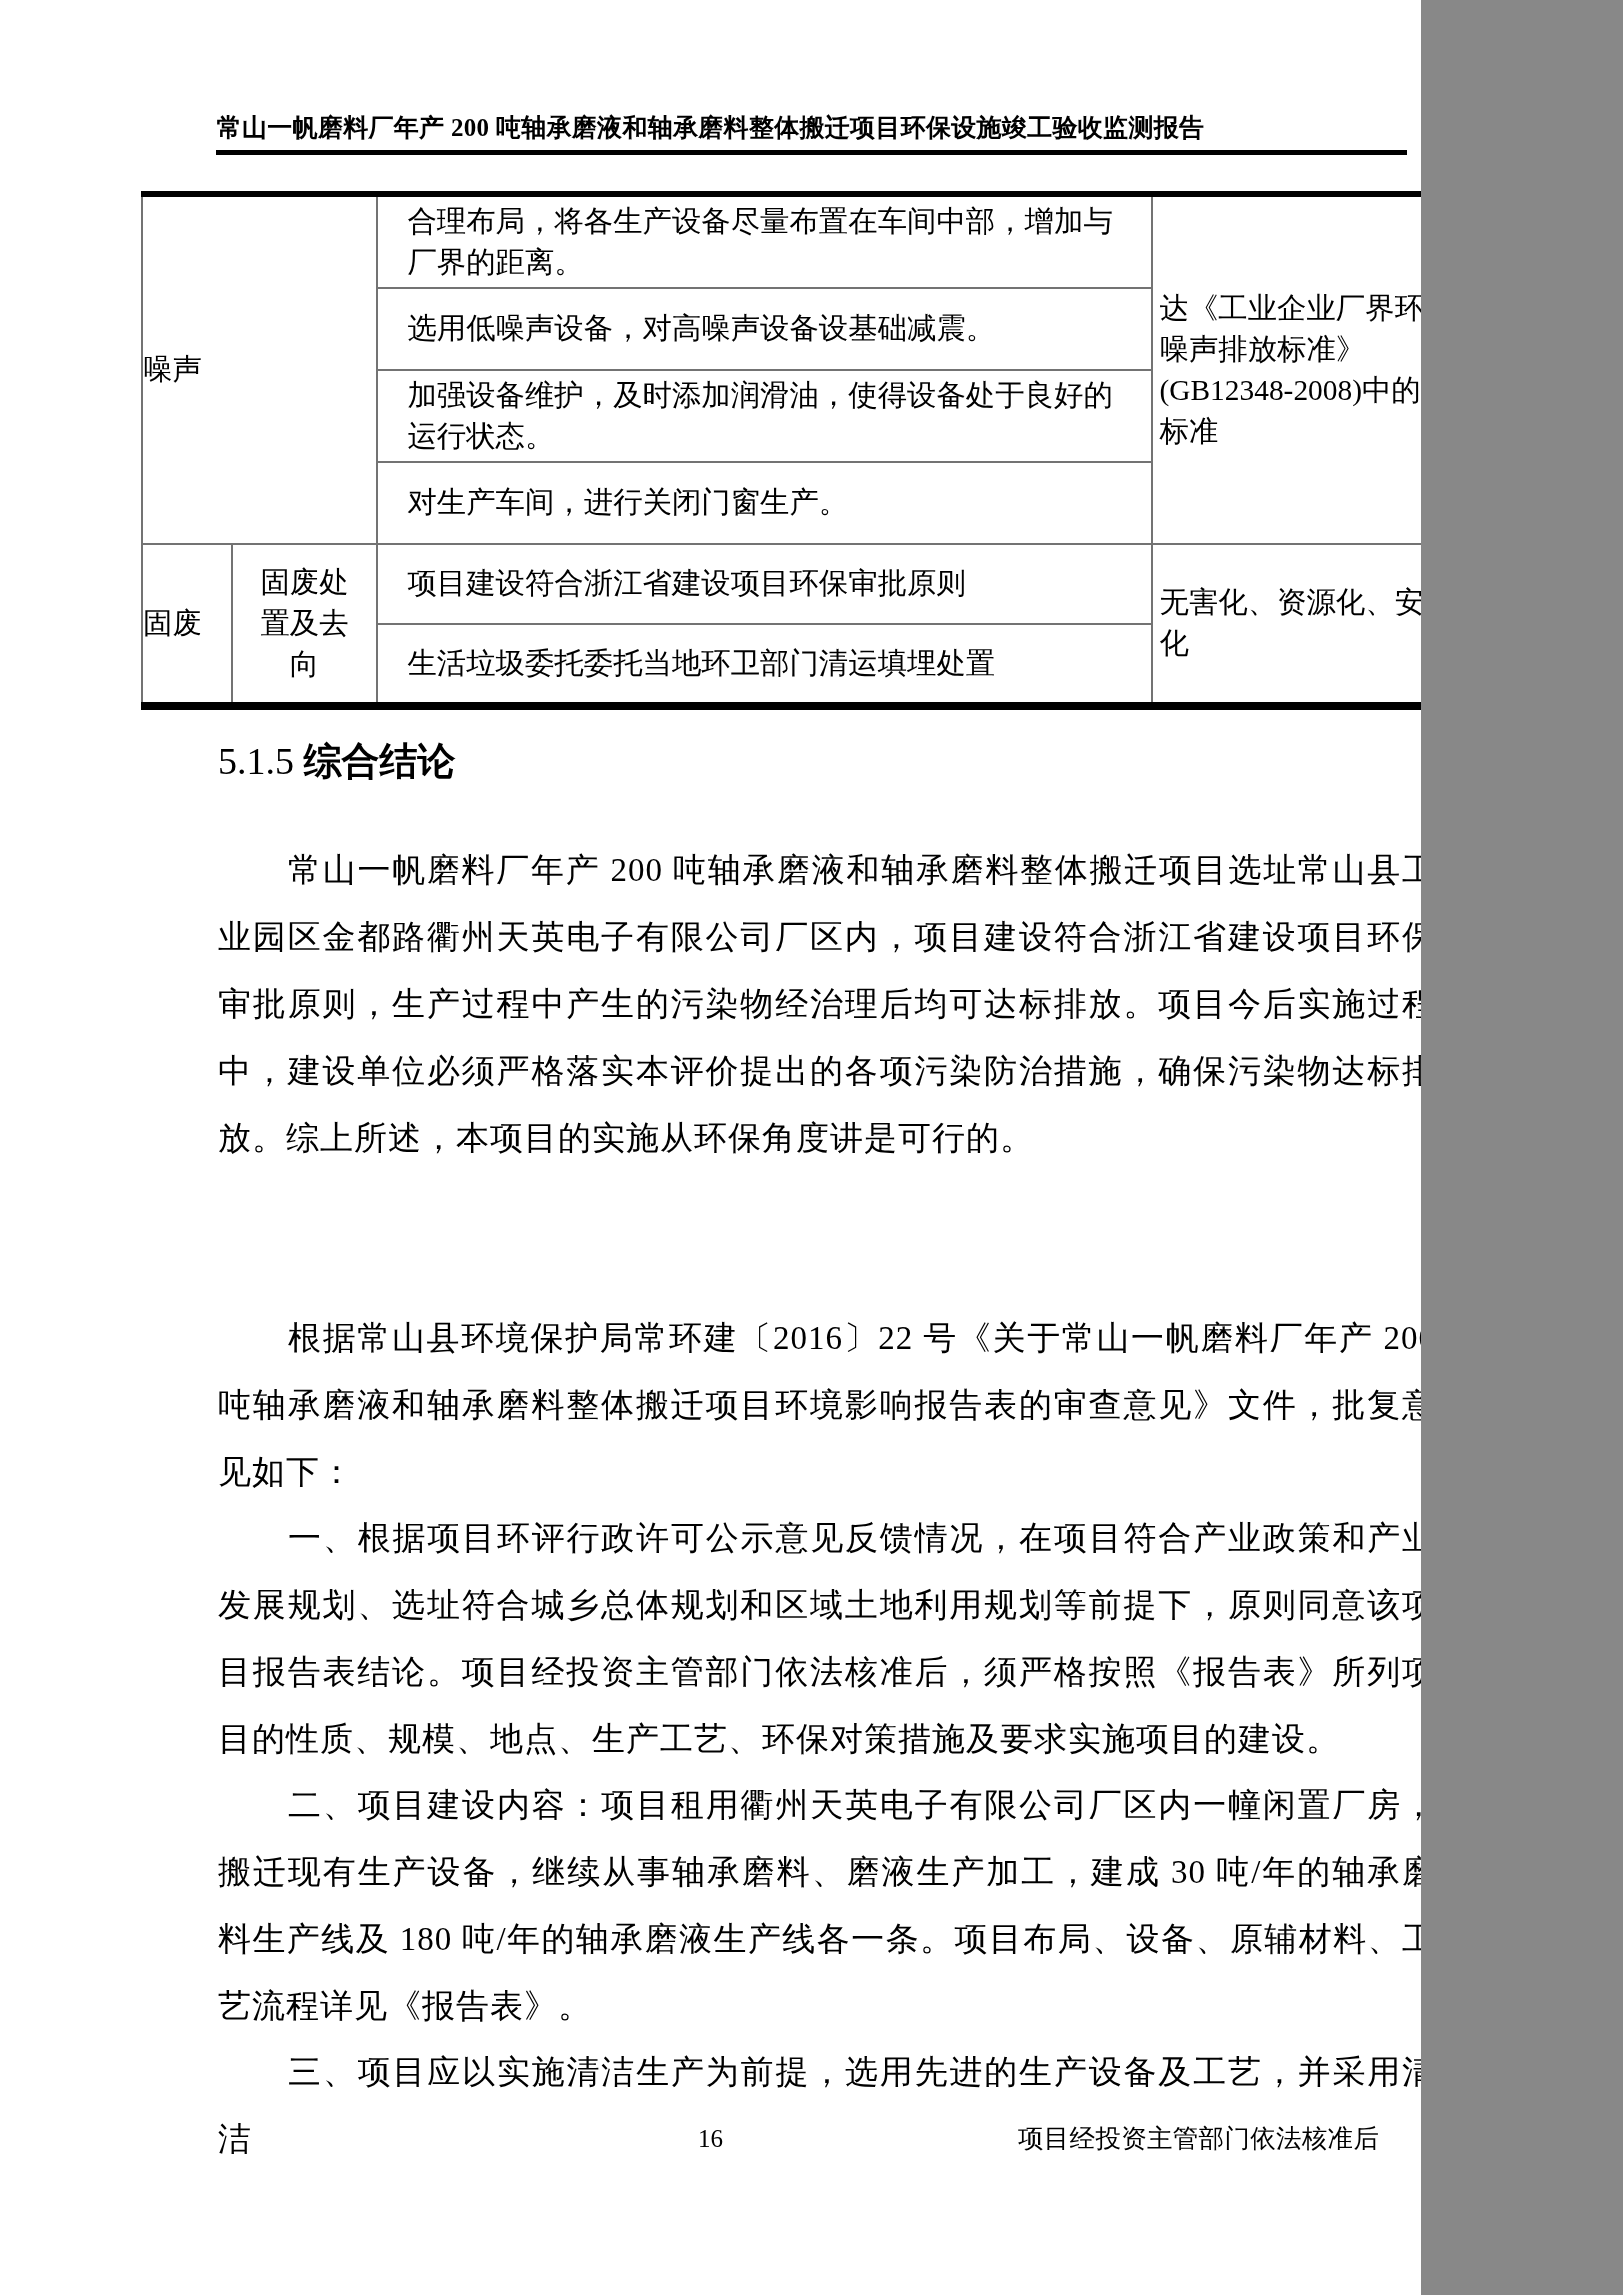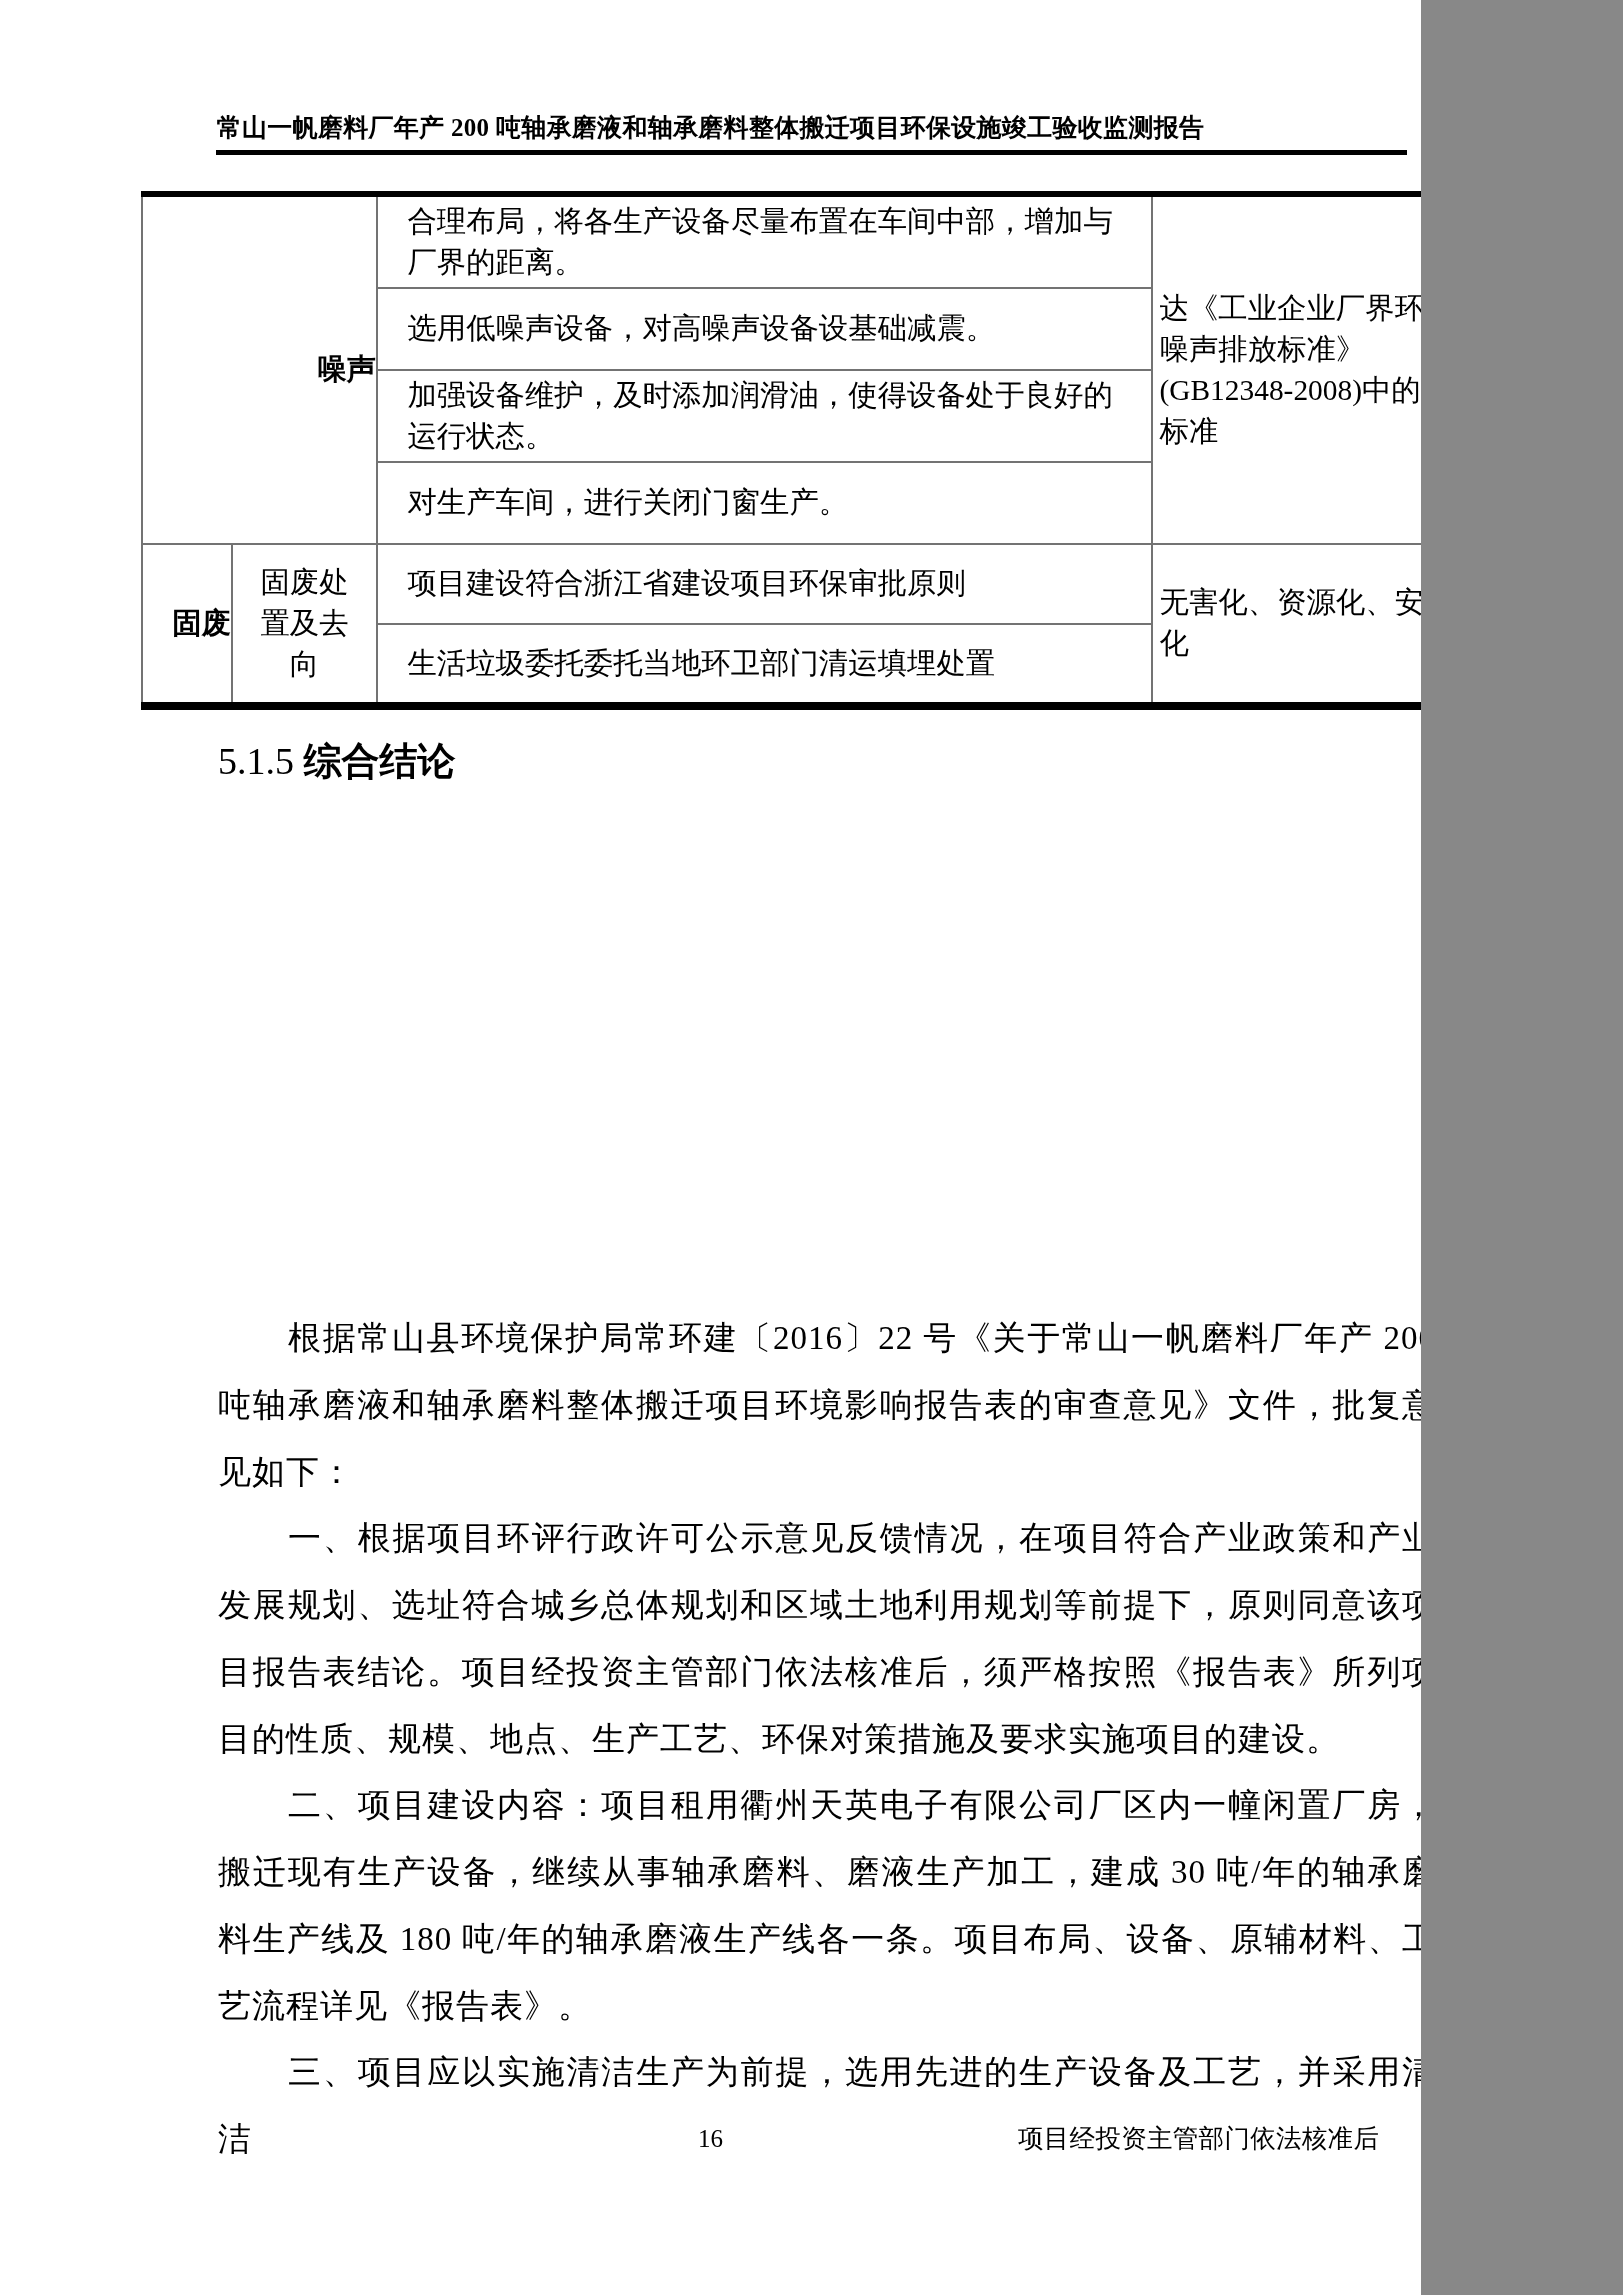--- a/index.html
+++ b/index.html
@@ -34,23 +34,22 @@
     border-left:2px solid #000;
     border-right:2px solid #000;
     font-size:29.4px;
   }
   table.env td{
     border:2px solid #737373;
     vertical-align:middle;
     line-height:41px;
   }
   td.label-cell{
-    text-align:right;
+    text-align:left;
     padding:0;
-    font-weight:bold;
   }
   td.sublabel-cell{
     text-align:center;
     padding:0 22px;
     line-height:50px;
   }
   td.measure-cell{
     text-align:left;
     padding:3.9px 11.8px 3.9px 29.4px;
   }
@@ -142,20 +141,21 @@
       <tr style="height:82px">
         <td class="measure-cell">生活垃圾委托委托当地环卫部门清运填埋处置</td>
       </tr>
     </tbody>
   </table>
 
   <div class="sec-heading" id="heading-1">
     <span class="num">5.1.5</span><span>&nbsp;</span><span class="ttl">综合结论</span>
   </div>
 
+  <div class="para" id="para-1-0">常山一帆磨料厂年产 200 吨轴承磨液和轴承磨料整体搬迁项目选址常山县工业园区金都路衢州天英电子有限公司厂区内，项目建设符合浙江省建设项目环保审批原则，生产过程中产生的污染物经治理后均可达标排放。项目今后实施过程中，建设单位必须严格落实本评价提出的各项污染防治措施，确保污染物达标排放。综上所述，本项目的实施从环保角度讲是可行的。</div>
 
 
   <div class="para" id="para-2-0">根据常山县环境保护局常环建〔2016〕22 号《关于常山一帆磨料厂年产 200 吨轴承磨液和轴承磨料整体搬迁项目环境影响报告表的审查意见》文件，批复意见如下：</div>
   <div class="para" id="para-2-1">一、根据项目环评行政许可公示意见反馈情况，在项目符合产业政策和产业发展规划、选址符合城乡总体规划和区域土地利用规划等前提下，原则同意该项目报告表结论。项目经投资主管部门依法核准后，须严格按照《报告表》所列项目的性质、规模、地点、生产工艺、环保对策措施及要求实施项目的建设。</div>
   <div class="para" id="para-2-2">二、项目建设内容：项目租用衢州天英电子有限公司厂区内一幢闲置厂房，搬迁现有生产设备，继续从事轴承磨料、磨液生产加工，建成 30 吨/年的轴承磨料生产线及 180 吨/年的轴承磨液生产线各一条。项目布局、设备、原辅材料、工艺流程详见《报告表》。</div>
   <div class="para" id="para-2-3">三、项目应以实施清洁生产为前提，选用先进的生产设备及工艺，并采用清洁</div>
 
   <div class="footer-page">16</div>
   <div class="footer-company">项目经投资主管部门依法核准后</div>
 

